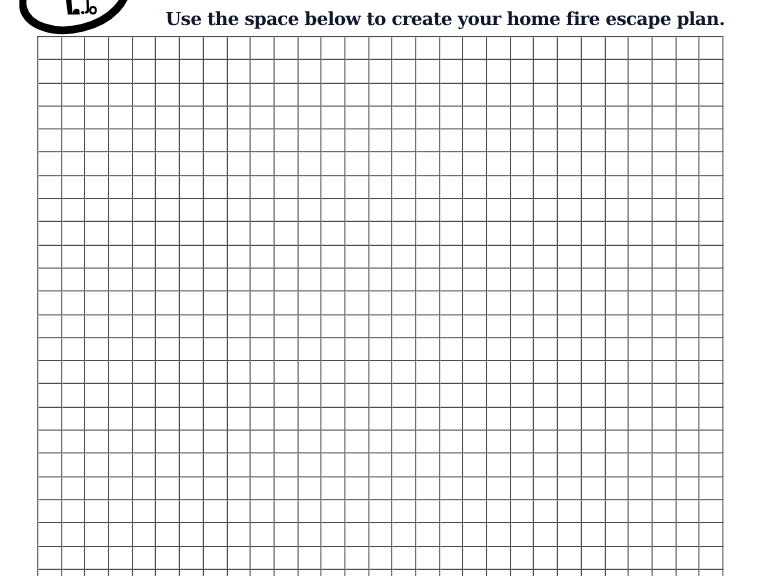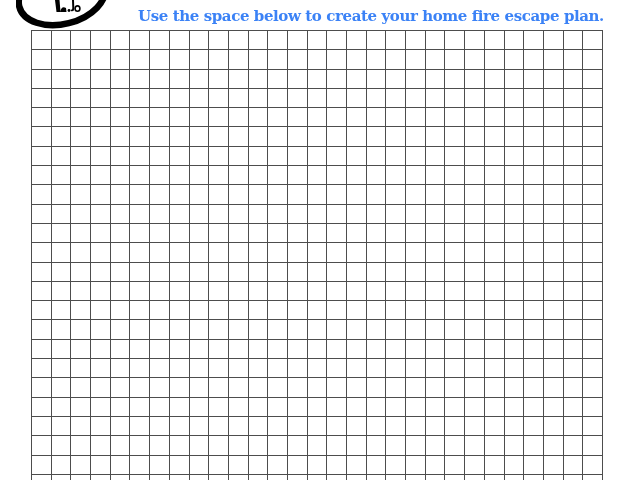--- a/index.html
+++ b/index.html
@@ -28,21 +28,21 @@
   }
   .title {
     position: absolute;
     left: 138px;
     top: 7px;
     font-family: "DejaVu Serif", serif;
     font-weight: bold;
     font-size: 15px;
     line-height: 19px;
     letter-spacing: -0.4px;
-    color: #3b82f6;
+    color: #0f172a;
     white-space: nowrap;
   }
   .grid {
     position: absolute;
     left: 31px;
     top: 30px;
     width: 571px;
     height: 450px;            
     overflow: hidden;
     display: grid;

